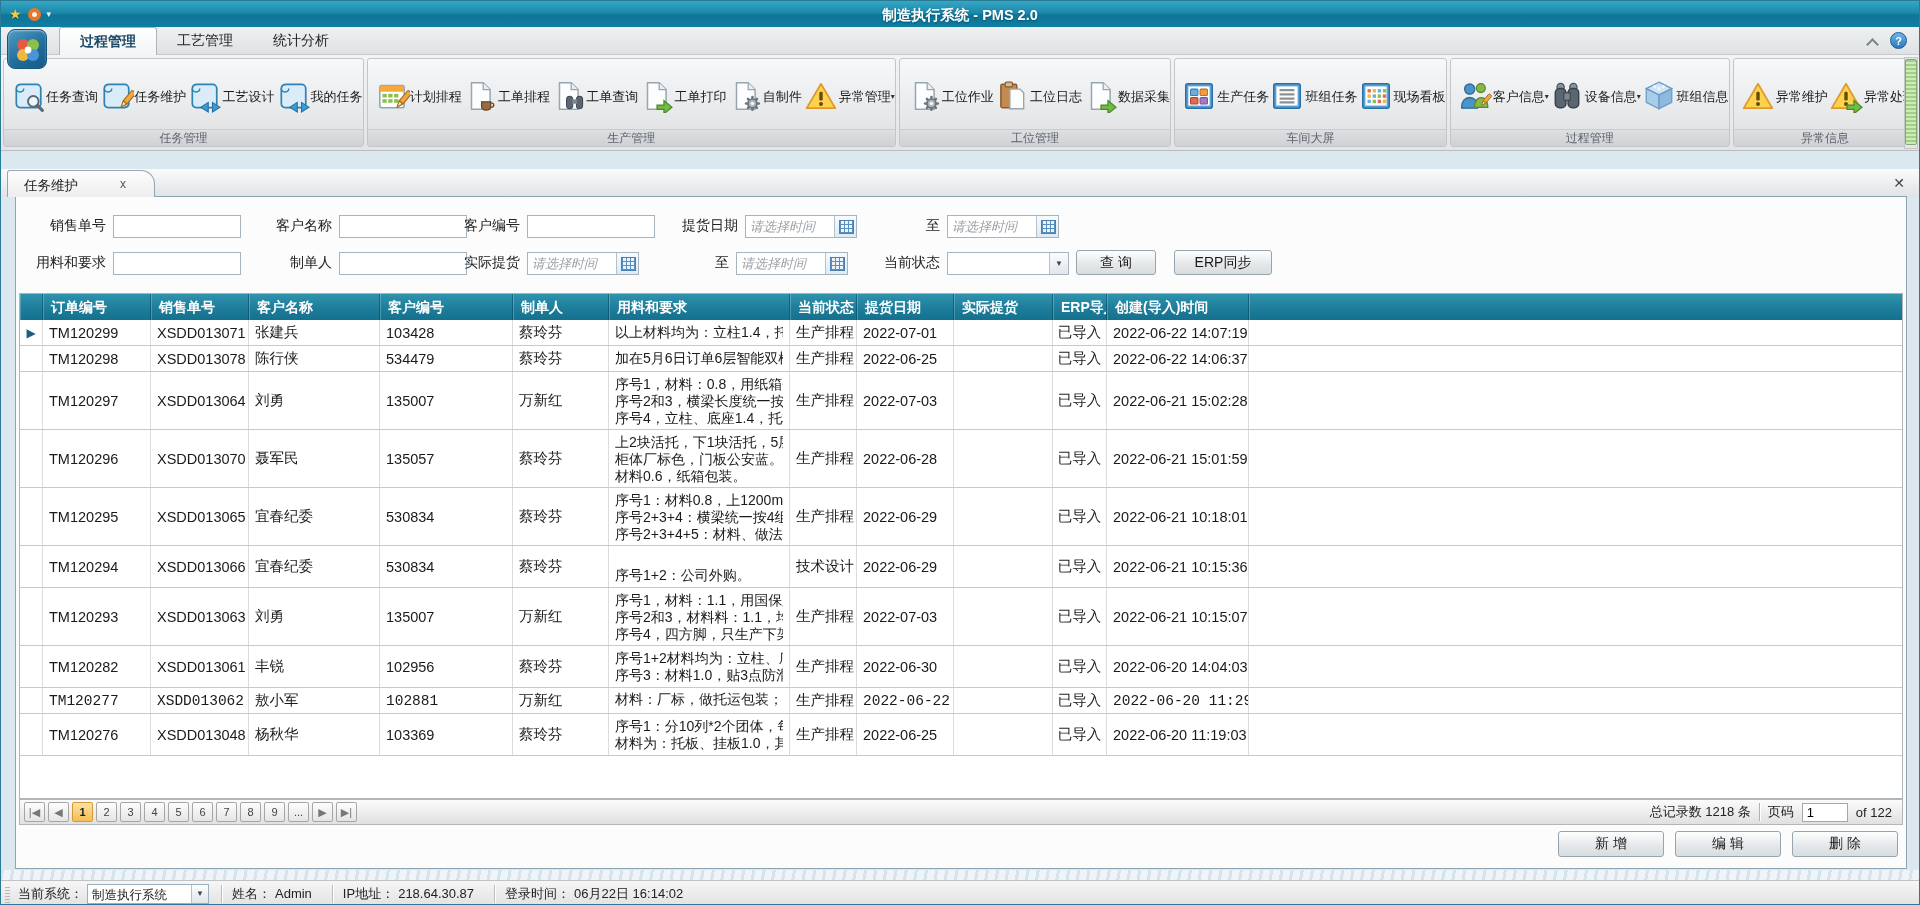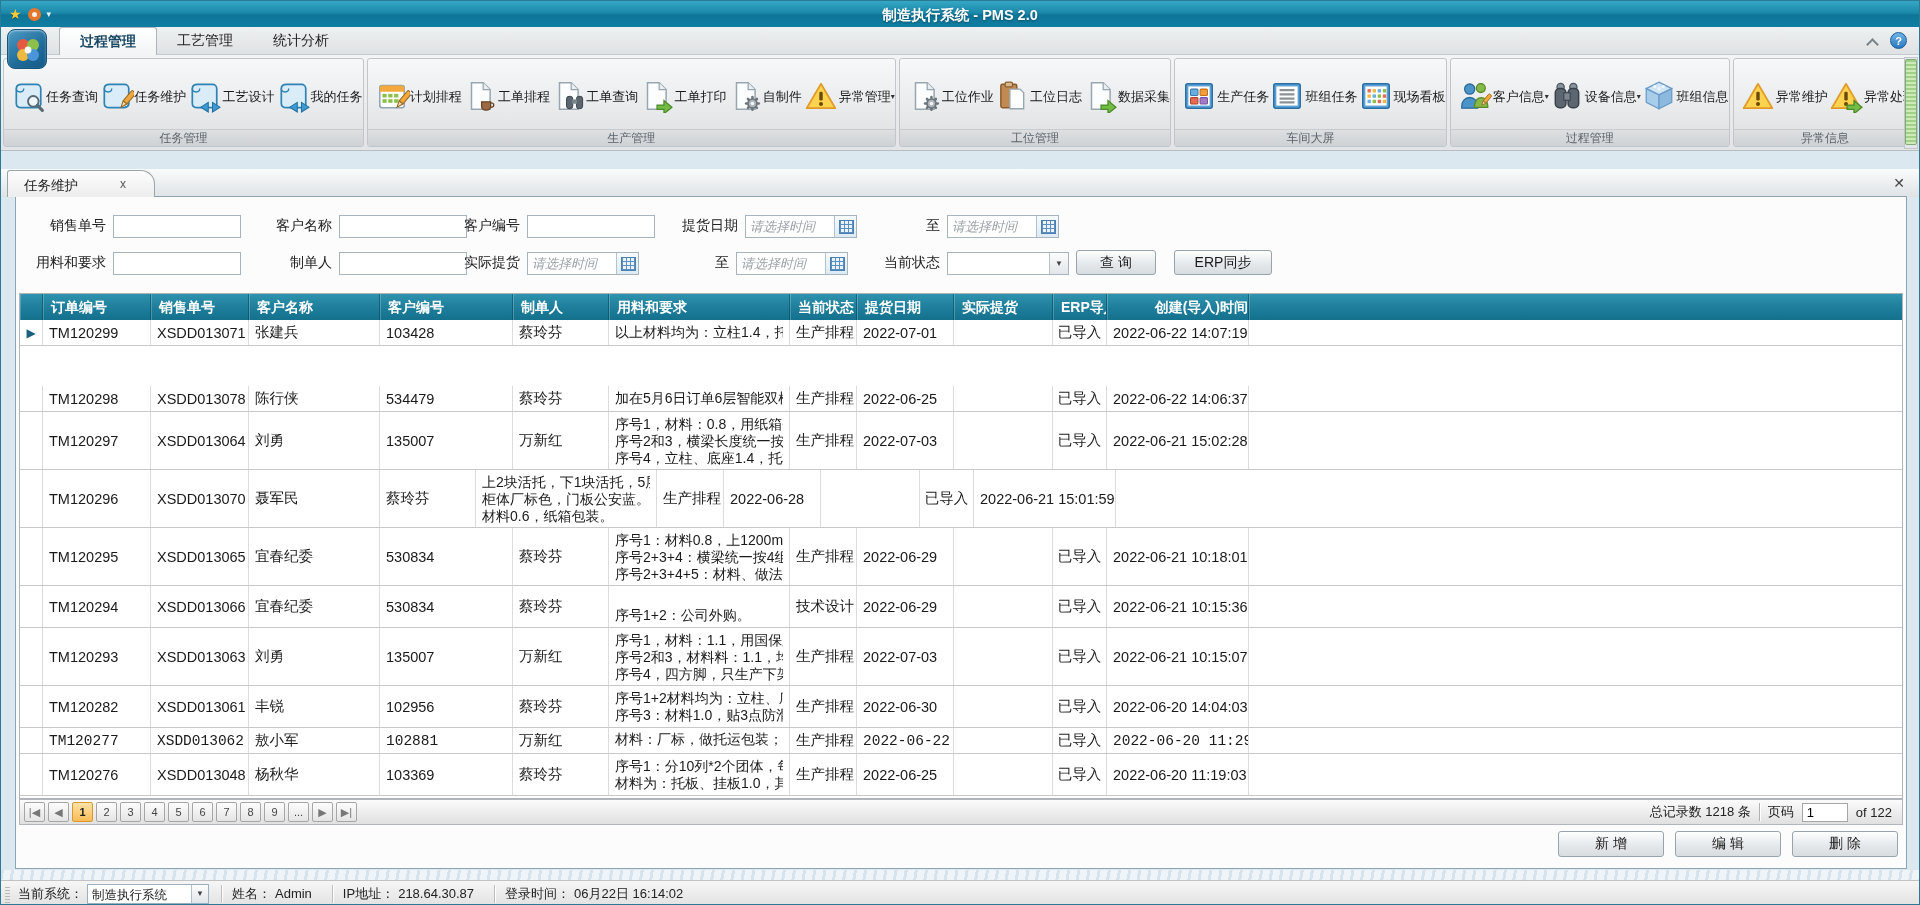--- a/index.html
+++ b/index.html
@@ -113,21 +113,21 @@
   .tcell { padding:2px 6px; font-size:14.5px; color:#1a1a1a; border-right:1px solid #dcdcdc;
     display:flex; align-items:center; white-space:nowrap; overflow:hidden; }
   .tcell.mat { display:block; padding-top:4px; }
   .mline { height:17px; line-height:17px; white-space:nowrap; overflow:hidden; font-size:14px; }
   .cind  { width:23px; flex:0 0 23px; justify-content:center; padding:0; }
   .c0 { width:108px; flex:0 0 108px; } .c1 { width:98px; flex:0 0 98px; }
   .c2 { width:131px; flex:0 0 131px; } .c3 { width:133px; flex:0 0 133px; }
   .c4 { width:96px;  flex:0 0 96px; }  .c5 { width:181px; flex:0 0 181px; }
   .c6 { width:67px;  flex:0 0 67px; }  .c7 { width:97px;  flex:0 0 97px; }
   .c8 { width:99px;  flex:0 0 99px; }  .c9 { width:54px;  flex:0 0 54px; justify-content:center; }
-  .c10 { width:142px; flex:0 0 142px;text-align:right; } .cfill { flex:1 1 auto; border-right:none; }
+  .c10 { width:142px; flex:0 0 142px; } .cfill { flex:1 1 auto; border-right:none; }
   .selarr { color:#18607e; font-size:12px; font-weight:bold; }
 
   
   .pager { position:absolute; left:3px; top:602px; width:1884px; height:26px;
     background:linear-gradient(#fbfbfb,#e0e0e0); border:1px solid #b2b6ba; display:flex; align-items:center; padding:0 10px 0 4px; }
   .pgbtn { min-width:21px; height:20px; margin-right:3px; border:1px solid #a6a6a6; border-radius:2px;
     background:linear-gradient(#fdfdfd,#e4e4e4); font-size:11px; color:#444; text-align:center; line-height:18px; padding:0 2px; }
   .pgbtn.pnav { color:#777; }
   .pgbtn.active { background:linear-gradient(#fde2a7,#f8bc55); border-color:#d89a30; font-weight:bold; color:#222; }
   .pgright { margin-left:auto; display:flex; align-items:center; gap:8px; font-size:13px; color:#222; }
@@ -565,21 +565,21 @@
             <div class="tcell c5 mat">
               <div class="mline">以上材料均为：立柱1.4，托板</div>
             </div>
             <div class="tcell c6">生产排程</div>
             <div class="tcell c7">2022-07-01</div>
             <div class="tcell c8"></div>
             <div class="tcell c9">已导入</div>
             <div class="tcell c10">2022-06-22 14:07:19</div>
             <div class="tcell cfill"></div>
           </div>
-          <div class="trow" style="min-height: 26px; margin-top: 40px;">
+          <div class="trow" style="min-height: 26px;">
             <div class="tcell cind"></div>
             <div class="tcell c0">TM120298</div>
             <div class="tcell c1">XSDD013078</div>
             <div class="tcell c2">陈行侠</div>
             <div class="tcell c3">534479</div>
             <div class="tcell c4">蔡玲芬</div>
             <div class="tcell c5 mat">
               <div class="mline">加在5月6日订单6层智能双柱密</div>
             </div>
             <div class="tcell c6">生产排程</div>
@@ -606,20 +606,21 @@
             <div class="tcell c8"></div>
             <div class="tcell c9">已导入</div>
             <div class="tcell c10">2022-06-21 15:02:28</div>
             <div class="tcell cfill"></div>
           </div>
           <div class="trow" style="min-height: 58px;">
             <div class="tcell cind"></div>
             <div class="tcell c0">TM120296</div>
             <div class="tcell c1">XSDD013070</div>
             <div class="tcell c2">聂军民</div>
+            <div class="tcell c3">135057</div>
             <div class="tcell c4">蔡玲芬</div>
             <div class="tcell c5 mat">
               <div class="mline">上2块活托，下1块活托，5层平</div>
               <div class="mline">柜体厂标色，门板公安蓝。</div>
               <div class="mline">材料0.6，纸箱包装。</div>
             </div>
             <div class="tcell c6">生产排程</div>
             <div class="tcell c7">2022-06-28</div>
             <div class="tcell c8"></div>
             <div class="tcell c9">已导入</div>

